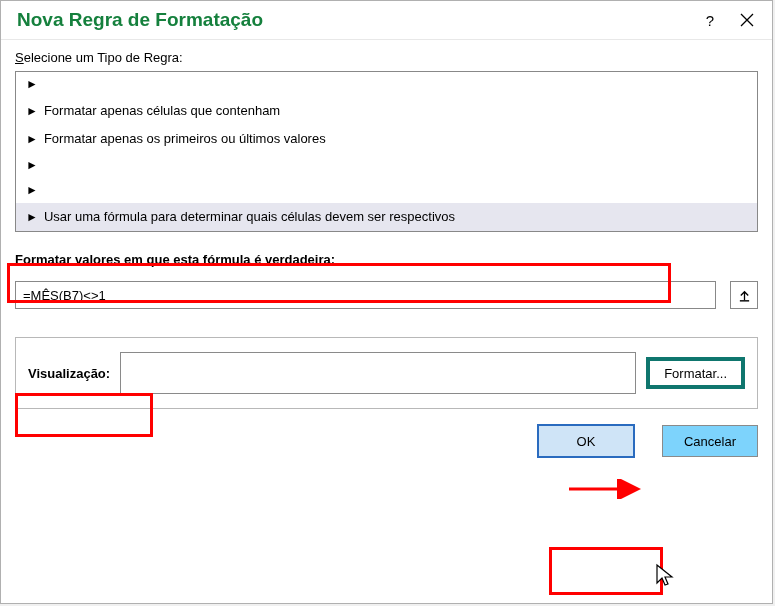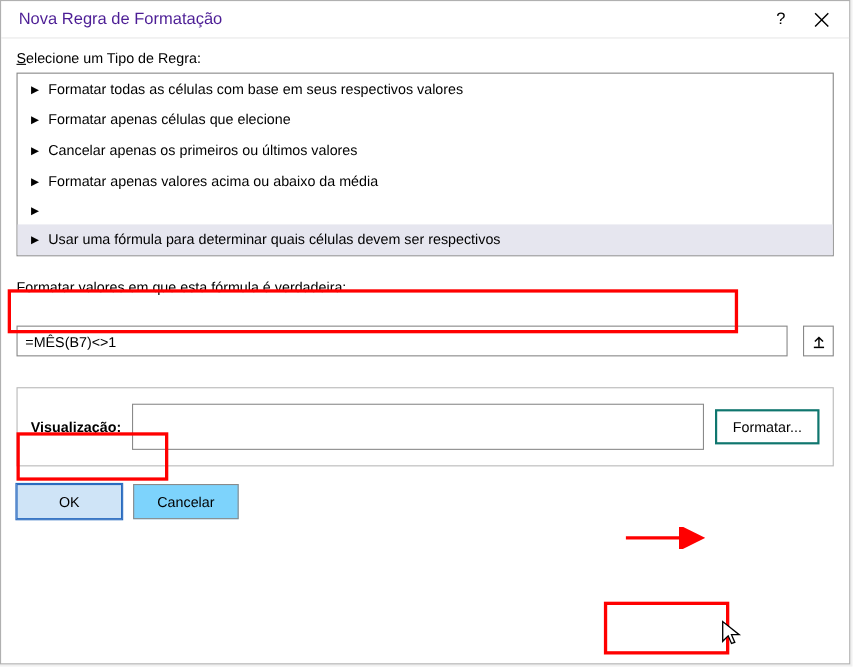--- a/index.html
+++ b/index.html
@@ -5,21 +5,21 @@
     * { box-sizing: border-box; margin: 0; padding: 0; font-family: "Segoe UI", Tahoma, sans-serif; }
     body { background: #f0f0f0; width: 775px; height: 606px; overflow: hidden; }
     .dialog {
       width: 773px; height: 604px; background: #ffffff; border: 1px solid #b0b0b0;
       display: flex; flex-direction: column; position: relative;
     }
     .titlebar {
       display: flex; align-items: center; justify-content: space-between;
       padding: 8px 14px 8px 16px; border-bottom: 1px solid #e8e8e8;
     }
-    .titlebar-title { font-size: 15px; color: #4c1d95; }
+    .titlebar-title { font-size: 19px; color: #15803d; font-weight: bold; }
     .titlebar-ctrls { display: flex; align-items: center; gap: 26px; }
     .help-icon { font-size: 15px; color: #000; cursor: pointer; font-family: Arial, sans-serif; }
     .close-icon { font-size: 14px; color: #000; cursor: pointer; width: 18px; text-align: center; }
     .close-icon svg { width: 14px; height: 14px; display: block; }
     .body { padding: 10px 14px 14px 14px; flex: 1; display: flex; flex-direction: column; }
 
     .section-label { font-size: 13px; color: #000; margin-bottom: 6px; }
     .section-label .ul { text-decoration: underline; }
 
     .rule-list {
@@ -32,45 +32,45 @@
     .rule-item.selected { background: #e6e6ef; }
     .rule-item .marker { font-size: 12px; color: #000; line-height: 1; }
 
     .highlight-red { border: 3px solid #ff0000; position: absolute; pointer-events: none; z-index: 5; }
     .hl1 { left: 6px; top: 262px; width: 664px; height: 40px; }
     .hl2 { left: 14px; top: 392px; width: 138px; height: 44px; }
     .hl3 { left: 548px; top: 546px; width: 114px; height: 48px; }
 
     .arrow-red { position: absolute; z-index: 6; left: 560px; top: 478px; pointer-events: none; }
 
-    .formula-label { font-size: 13px; font-weight: normal; margin-bottom: 28px; }
+    .formula-label { font-size: 13px; font-weight: bold; margin-bottom: 14px; }
 
     .formula-row { display: flex; align-items: stretch; gap: 14px; margin-bottom: 28px; }
     .formula-input {
       flex: 1; border: 1px solid #888; padding: 4px 7px; font-size: 13px; height: 28px;
       font-family: "Segoe UI", Tahoma, sans-serif; background: #fff;
     }
     .ref-btn {
       width: 28px; height: 28px; border: 1px solid #888; background: #fff; display: flex;
       align-items: center; justify-content: center; cursor: pointer;
     }
     .ref-btn svg { width: 13px; height: 13px; display: block; }
 
     .preview-row {
       display: flex; align-items: center; gap: 10px; border: 1px solid #b8b8b8; padding: 14px 12px 14px 12px;
       margin-bottom: 16px;
     }
     .preview-label { font-size: 13px; font-weight: bold; white-space: nowrap; }
     .preview-box { flex: 1; height: 42px; border: 1px solid #8a8a8a; background: #fff; }
     .format-btn {
-      height: 32px; padding: 0 14px; border: 2px solid #0f766e; background: #fff;
+      height: 32px; padding: 0 14px; border: 4px solid #0f766e; background: #fff;
       font-size: 13px; cursor: pointer;
     }
 
-    .button-row { display: flex; gap: 10px; }
+    .button-row { display: flex; justify-content: flex-end; gap: 28px; }
     .dlg-btn {
       width: 96px; height: 32px; border: 1px solid #8a8a8a; background: #7dd3fc;
       font-size: 13px; cursor: pointer;
     }
     .dlg-btn.default {
       background: #cfe4f7; border: 1px solid #2a6bbf; outline: 1px solid #2a6bbf;
     }
 
     .cursor-icon { position: absolute; z-index: 10; left: 654px; top: 562px; pointer-events: none; }
   </style>
@@ -93,33 +93,31 @@
 
   <div class="body">
 
     <div class="section-label">
       <span class="ul">S</span><span>elecione um Tipo de Regra:</span>
     </div>
 
     <div class="rule-list">
       <div class="rule-item">
         <span class="marker">►</span>
-        <span>Formatar todas as células com base em seus respectivos valores</span>
       </div>
       <div class="rule-item">
         <span class="marker">►</span>
-        <span>Formatar apenas células que elecione</span>
+        <span>Formatar apenas células que contenham</span>
       </div>
       <div class="rule-item">
         <span class="marker">►</span>
-        <span>Cancelar apenas os primeiros ou últimos valores</span>
+        <span>Formatar apenas os primeiros ou últimos valores</span>
       </div>
       <div class="rule-item">
         <span class="marker">►</span>
-        <span>Formatar apenas valores acima ou abaixo da média</span>
       </div>
       <div class="rule-item">
         <span class="marker">►</span>
       </div>
       <div class="rule-item selected">
         <span class="marker">►</span>
         <span>Usar uma fórmula para determinar quais células devem ser respectivos</span>
       </div>
     </div>
 

